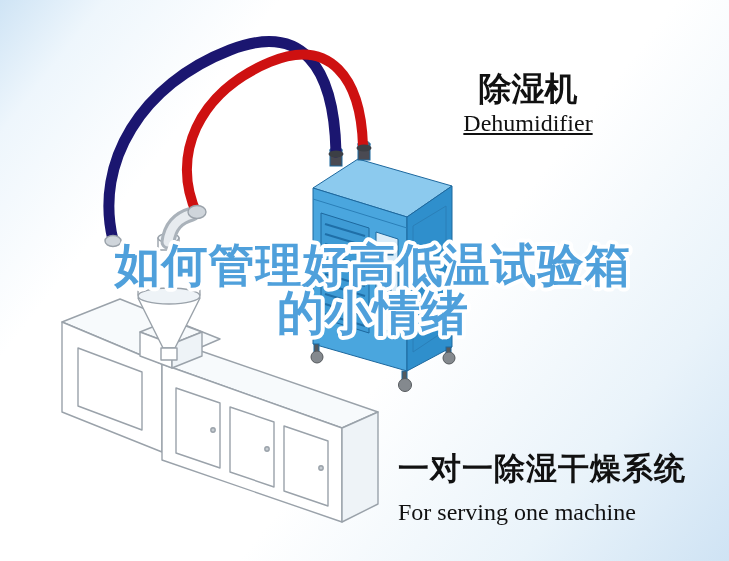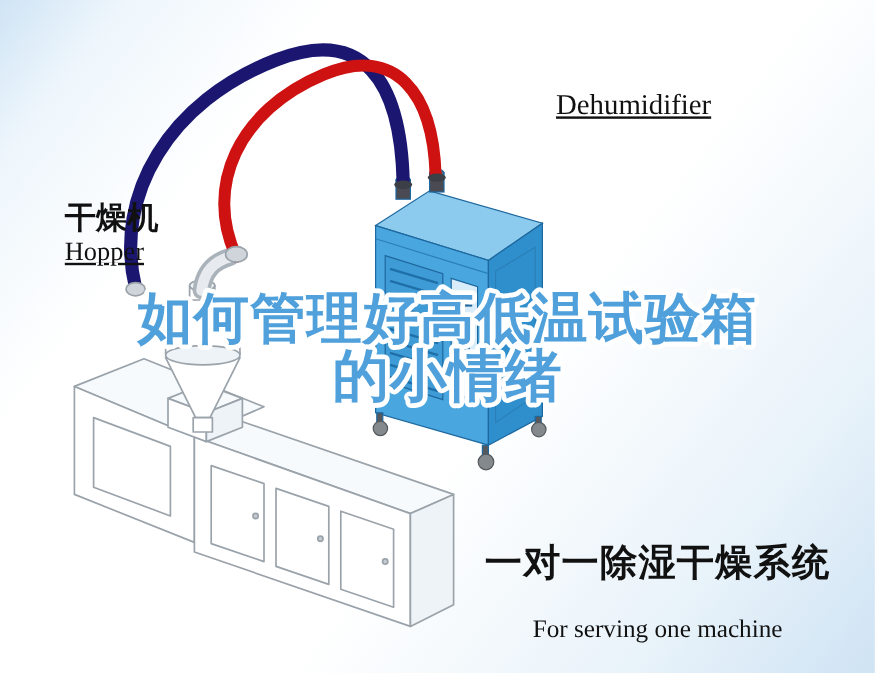--- a/index.html
+++ b/index.html
@@ -59,23 +59,23 @@
 
   
   .label{position:absolute;color:var(--text_black);line-height:1.05;}
   .label-cn{font-weight:bold;font-size:26px;}
   .label-en{font-family:"Liberation Serif","DejaVu Serif",serif;font-size:22px;margin-top:3px;text-decoration:underline;}
   .hopper-label{left:54px;top:168px;}
   .dehum-label{left:448px;top:72px;width:160px;text-align:center;}
   .dehum-label .label-cn{font-size:33px;}
   .dehum-label .label-en{font-size:24px;margin-top:4px;}
 
-  .footer{position:absolute;left:398px;top:448px;width:300px;text-align:center;color:var(--text_black);}
+  .footer{position:absolute;left:398px;top:448px;width:300px;text-align:left;color:var(--text_black);}
   .footer-cn{font-weight:bold;font-size:31px;letter-spacing:1px;}
-  .footer-en{font-family:"Liberation Serif","DejaVu Serif",serif;font-size:21px;margin-top:22px;}
+  .footer-en{font-family:"Liberation Serif","DejaVu Serif",serif;font-size:24px;margin-top:9px;}
 </style>
 </head>
 <body>
 
 <div class="canvas">
 
   <svg class="scene" viewBox="0 0 729 561" aria-hidden="true">
 
     <g class="lineart">
 
@@ -161,26 +161,23 @@
 
     <ellipse class="flange" cx="197" cy="212" rx="9" ry="6.5"></ellipse>
     <ellipse class="flange" cx="113" cy="241" rx="8" ry="5.5"></ellipse>
     <ellipse class="clamp" cx="336" cy="154" rx="7.5" ry="3.5"></ellipse>
     <ellipse class="clamp" cx="364" cy="148" rx="7.5" ry="3.5"></ellipse>
 
     <text class="title-line" x="373" y="281">如何管理好高低温试验箱</text>
     <text class="title-line title-line2" x="373" y="329">的小情绪</text>
   </svg>
 
-  <div class="label hopper-label">
-    <div class="label-cn">干燥机</div>
-    <div class="label-en">Hopper</div>
-  </div>
 
   <div class="label dehum-label">
+    <div class="label-cn">除湿机</div>
     <div class="label-en">Dehumidifier</div>
   </div>
 
   <div class="footer">
     <div class="footer-cn">一对一除湿干燥系统</div>
     <div class="footer-en">For serving one machine</div>
   </div>
 
 </div>
 

